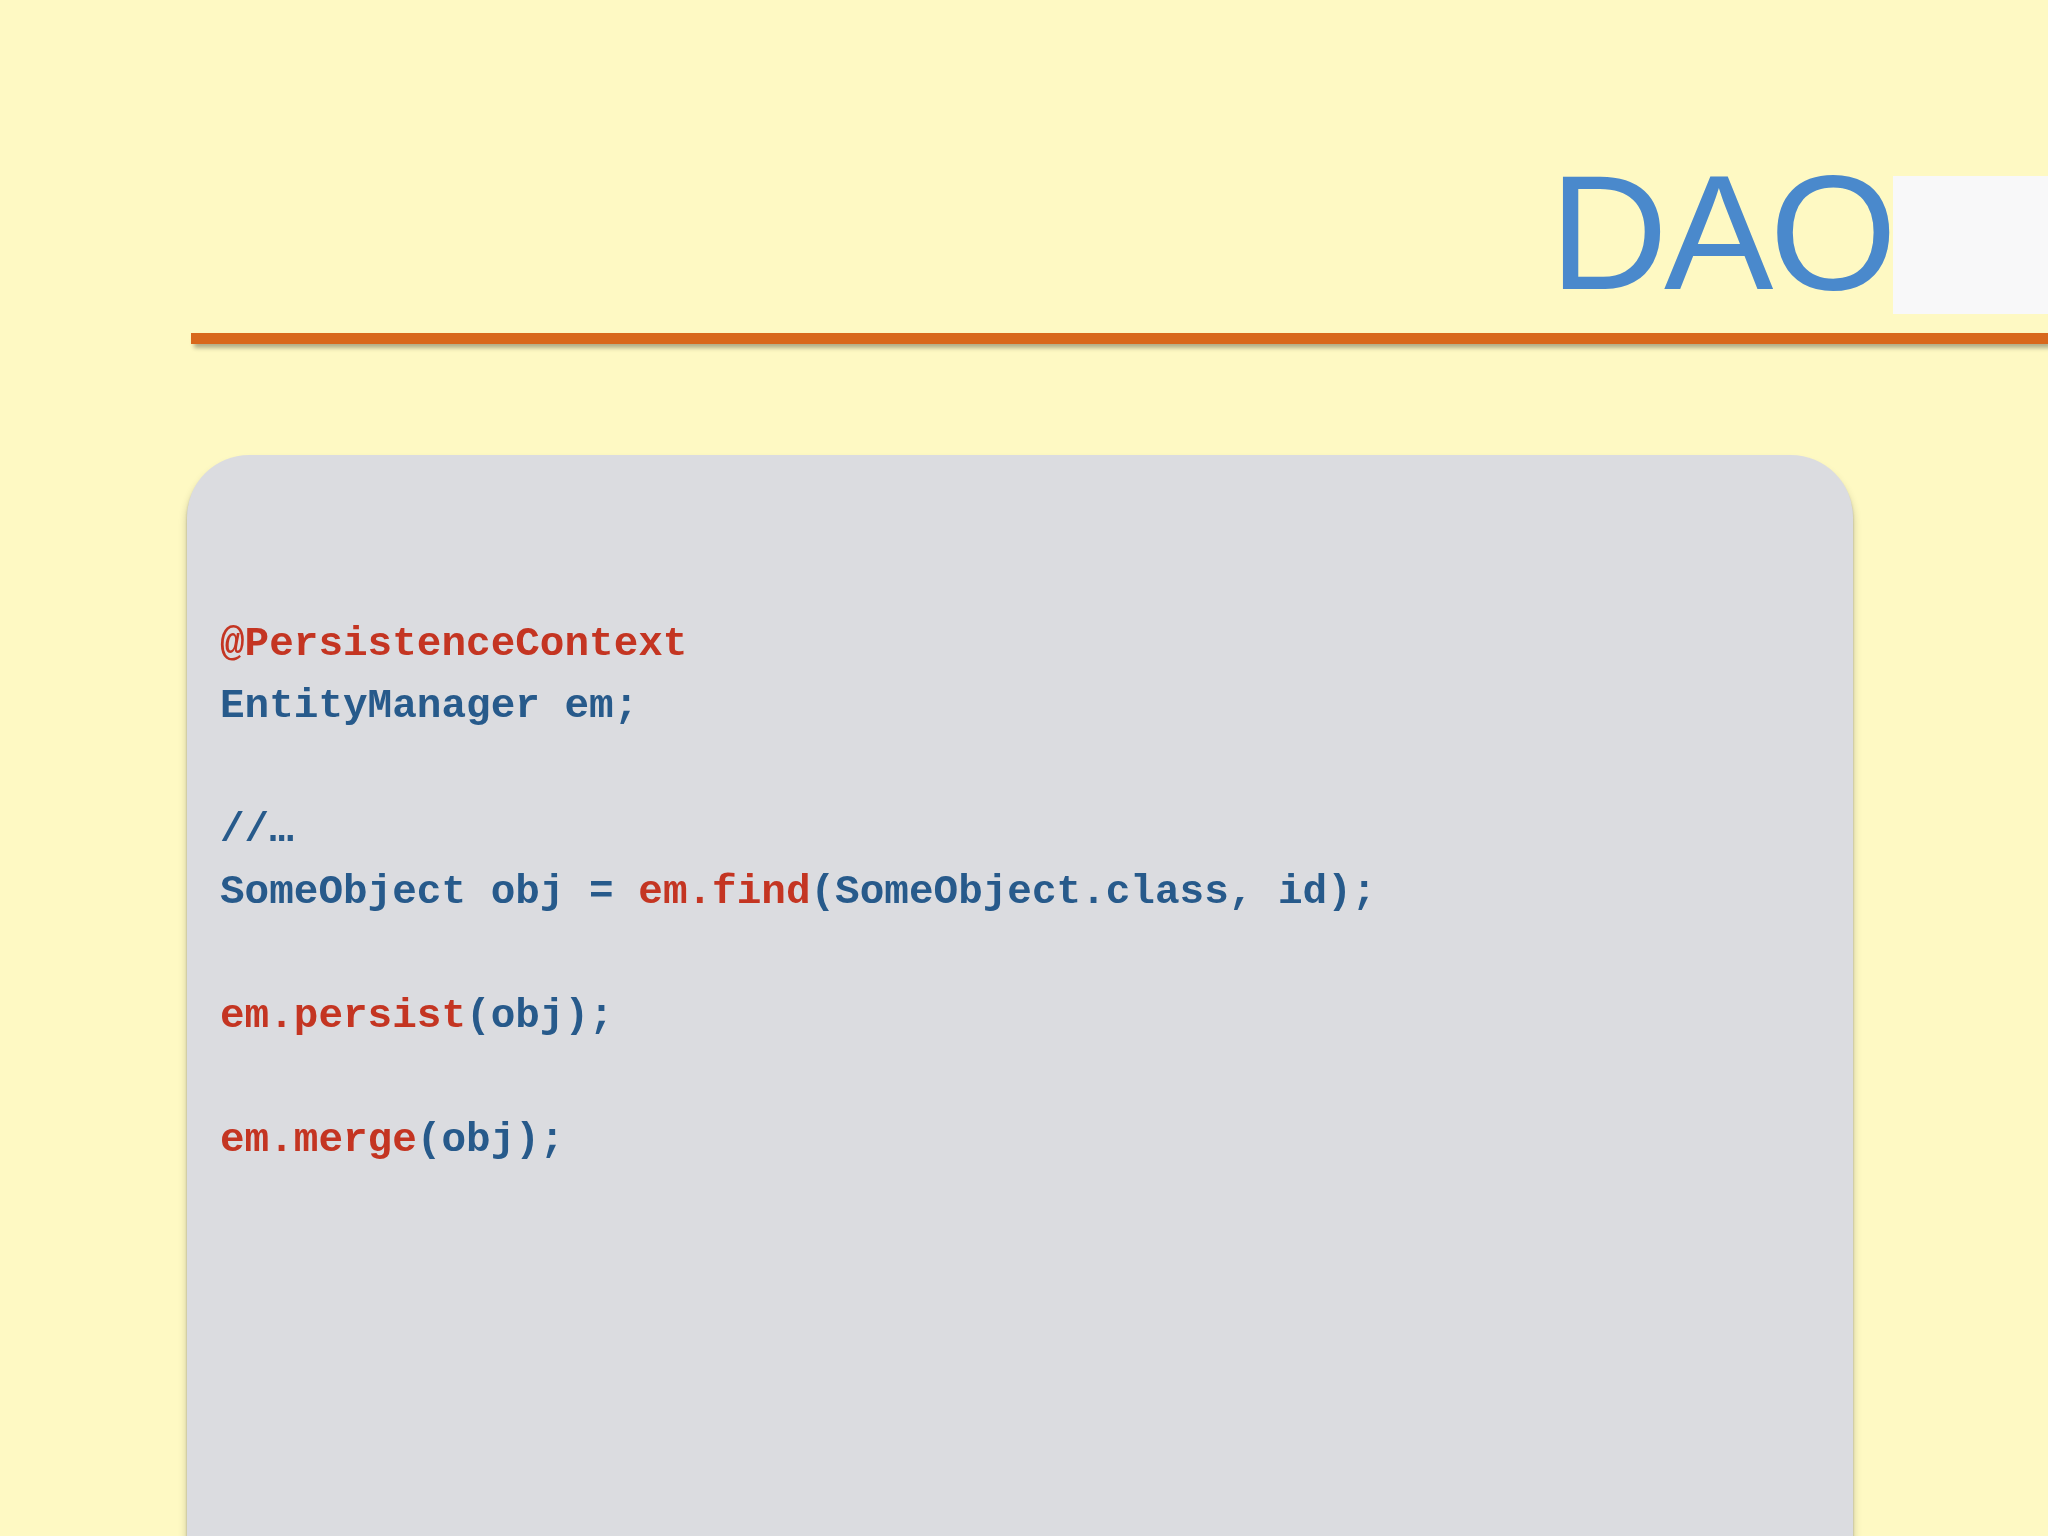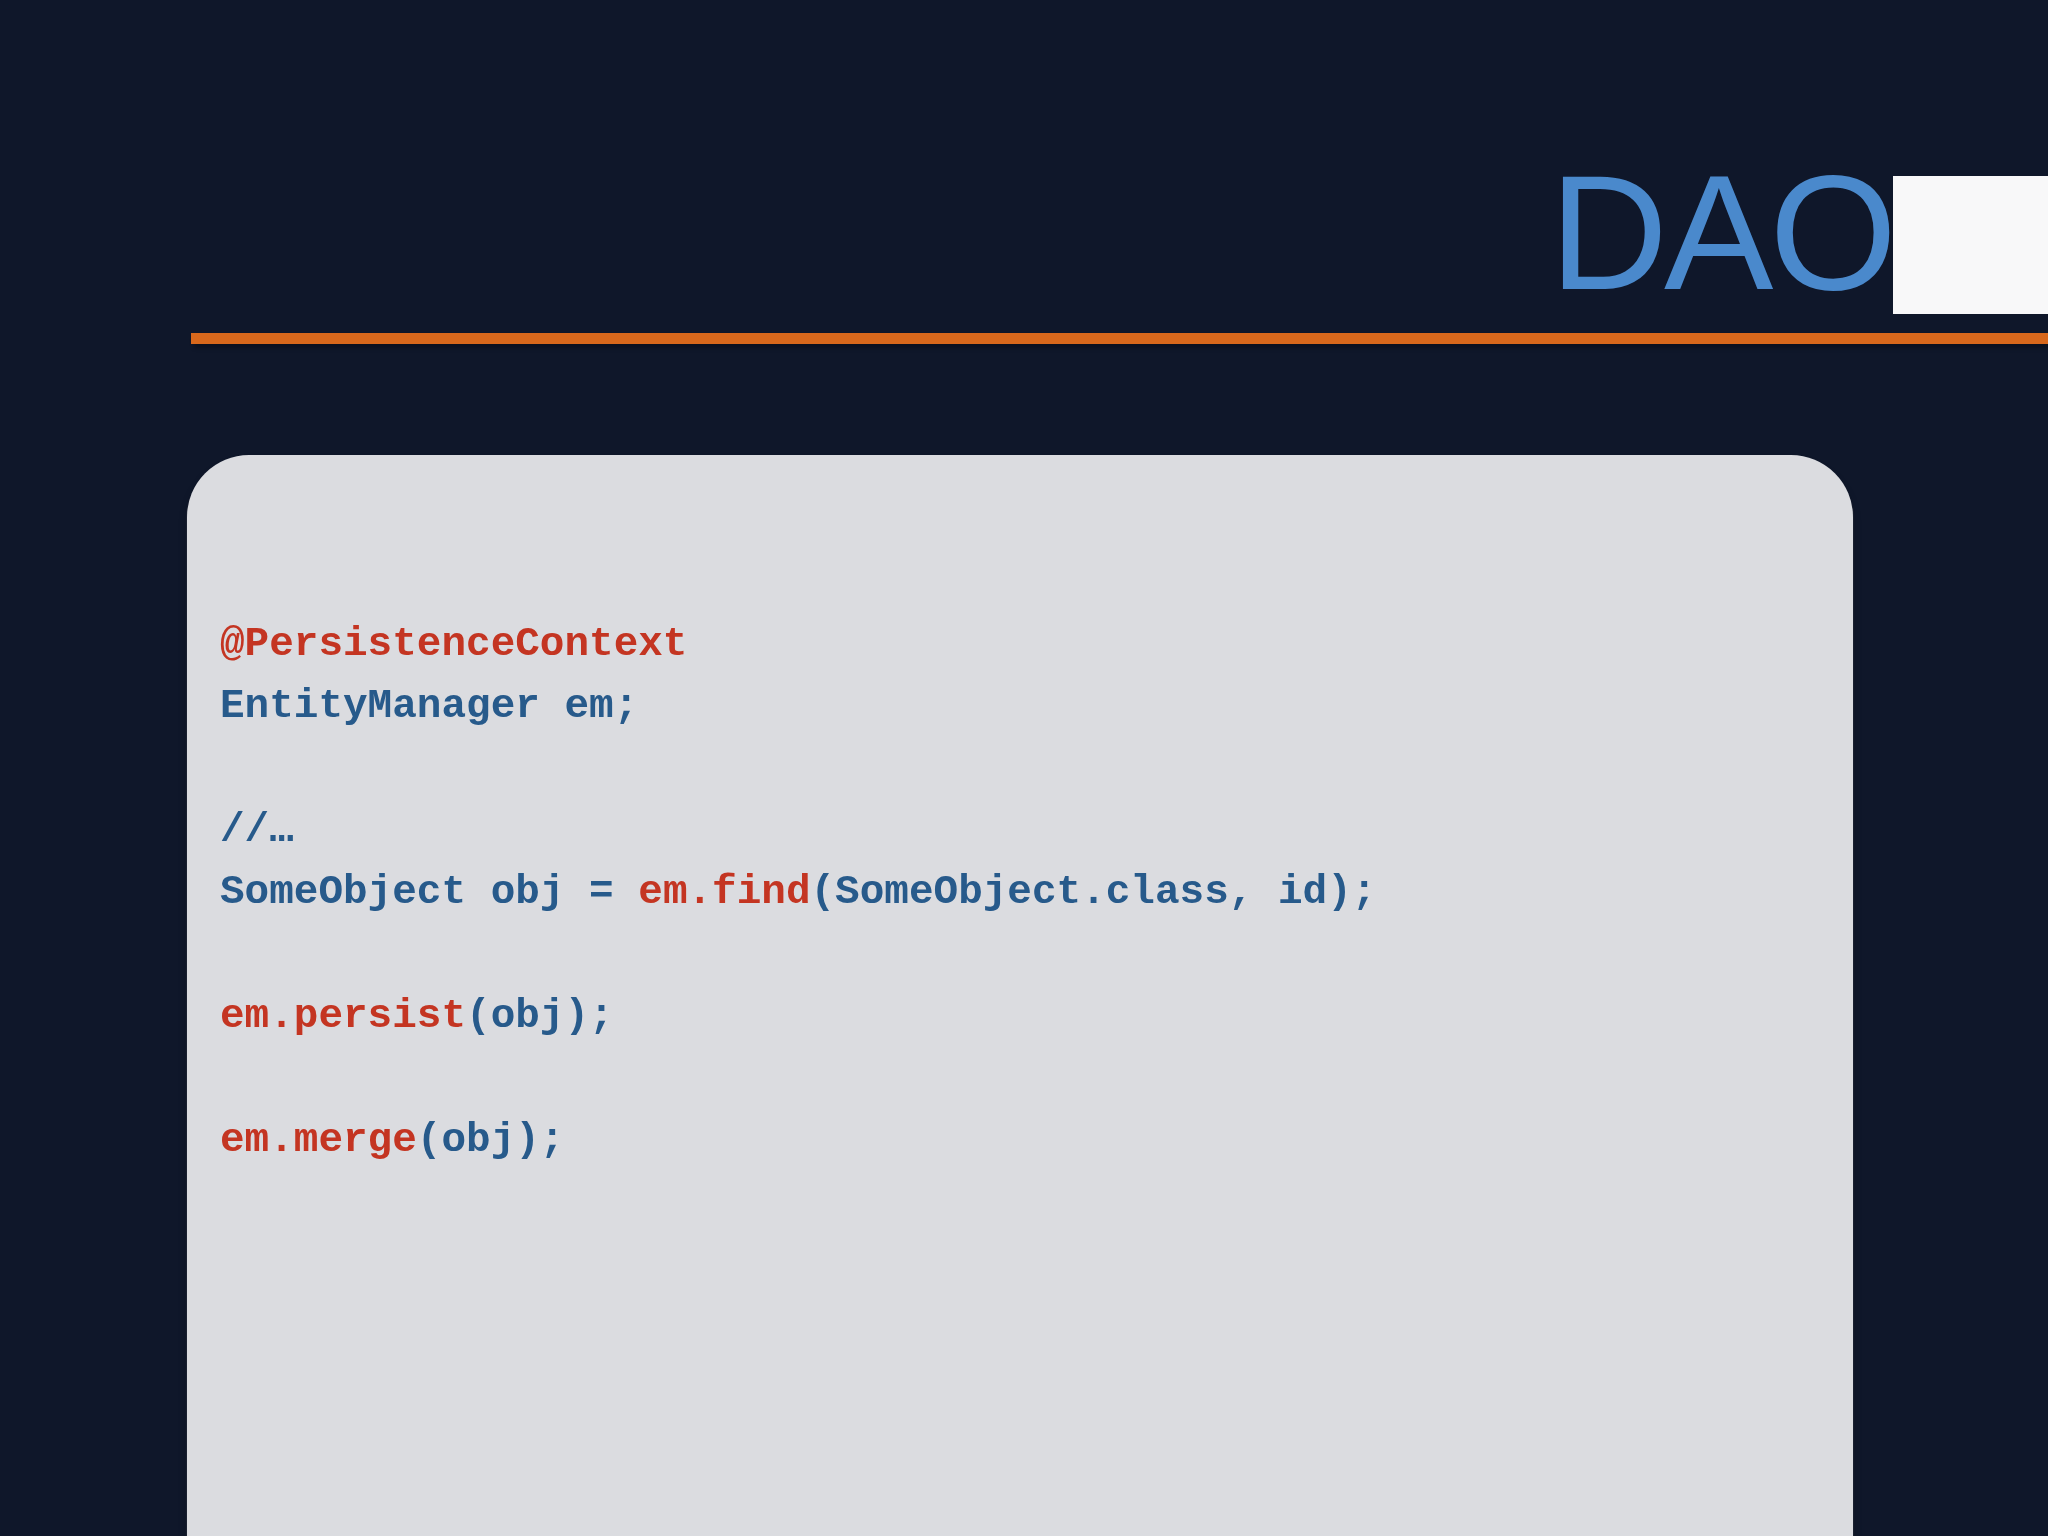--- a/index.html
+++ b/index.html
@@ -5,21 +5,21 @@
   html, body {
     margin: 0;
     padding: 0;
     background: #ffffff;
     font-family: "Liberation Sans", sans-serif;
   }
   .slide {
     position: relative;
     width: 2048px;
     height: 1536px;
-    background: #0f172a;
+    background: #fef9c3;
     overflow: hidden;
   }
   
   .title-highlight {
     position: absolute;
     left: 1893px;
     top: 176px;
     width: 155px;
     height: 138px;
     background: var(--title-highlight, #F8F8F9);

